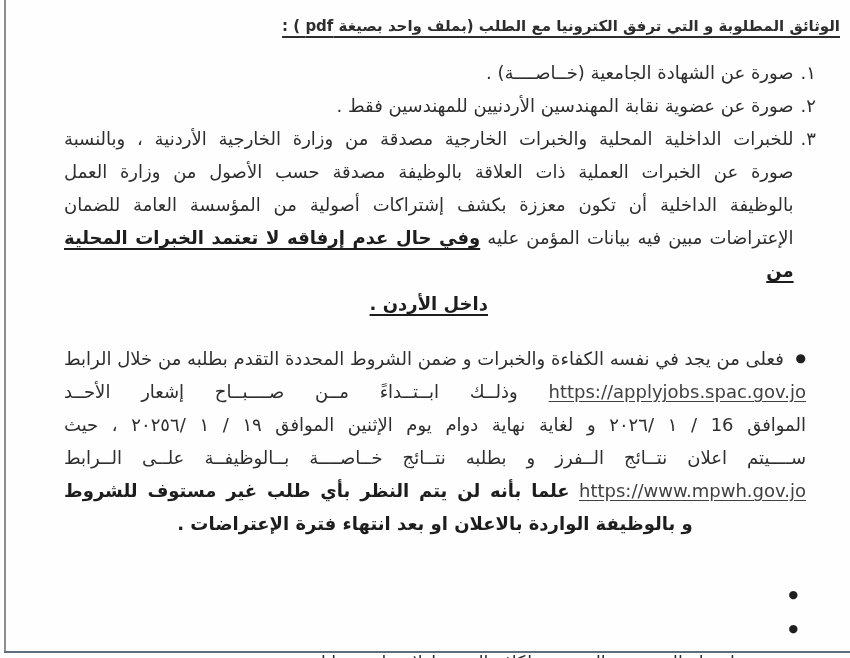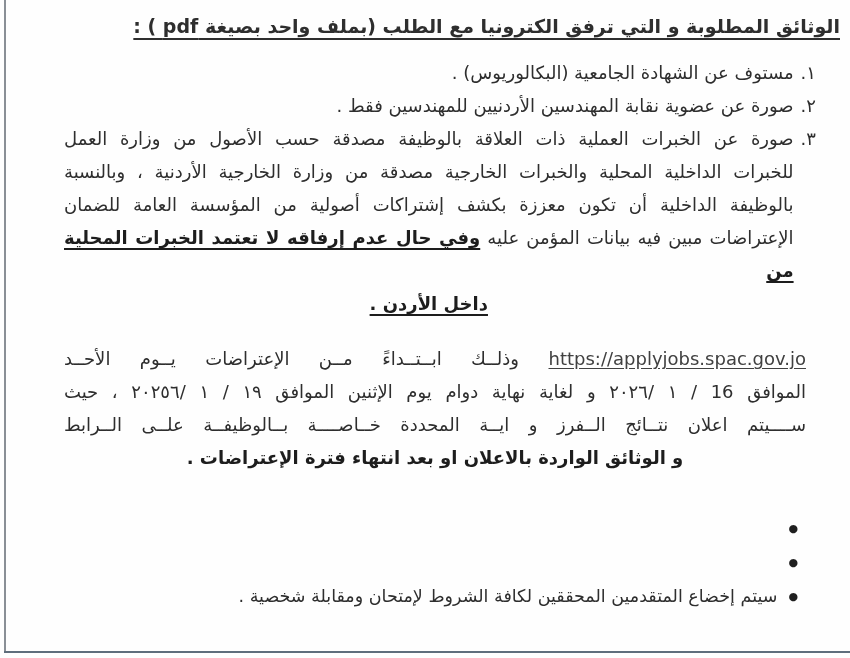--- a/index.html
+++ b/index.html
@@ -11,21 +11,21 @@
     overflow:hidden;
     direction:rtl;
     font-family:"DejaVu Sans", sans-serif;
     color:#2e2e2e;
     padding:10px 8px 0 58px;
   }
   .border-left  { position:absolute; left:4px; top:0; width:2px; height:651px; background:#8a8f96; }
   .border-bottom{ position:absolute; left:4px; right:0; bottom:5px; height:2px; background:#5f6e7c; }
 
   .doc-title {
-    font-size:19px; font-weight:700;
+    font-size:15px; font-weight:700;
     text-decoration:underline; text-decoration-thickness:1.5px; text-underline-offset:5px;
     margin:2px 2px 16px 0;
     text-align:right;
     line-height:28px;
   }
 
   .doc-list { margin:0 26px 0 6px; }
   .doc-item { display:flex; gap:7px; font-size:18px; line-height:33px; }
   .doc-item .num { flex:0 0 auto; }
   .item-lines { flex:1 1 auto; min-width:0; }
@@ -60,55 +60,63 @@
 <div class="page">
   <div class="border-left"></div>
   <div class="border-bottom"></div>
 
   <h1 class="doc-title">الوثائق المطلوبة و التي ترفق الكترونيا مع الطلب (بملف واحد بصيغة pdf ) :</h1>
 
   <div class="doc-list">
 
     <div class="doc-item">
       <span class="num">١.</span>
-      <span>مستوف عن الشهادة الجامعية (البكالوريوس) .</span>
+      <span>صورة عن الشهادة الجامعية (خــاصــــة) .</span>
     </div>
 
     <div class="doc-item">
       <span class="num">٢.</span>
       <span>صورة عن عضوية نقابة المهندسين الأردنيين للمهندسين فقط .</span>
     </div>
 
     <div class="doc-item">
       <span class="num">٣.</span>
       <div class="item-lines">
+        <div class="jl">للخبرات الداخلية المحلية والخبرات الخارجية مصدقة من وزارة الخارجية الأردنية ، وبالنسبة</div>
         <div class="jl">صورة عن الخبرات العملية ذات العلاقة بالوظيفة مصدقة حسب الأصول من وزارة العمل</div>
-        <div class="jl">للخبرات الداخلية المحلية والخبرات الخارجية مصدقة من وزارة الخارجية الأردنية ، وبالنسبة</div>
         <div class="jl">بالوظيفة الداخلية أن تكون معززة بكشف إشتراكات أصولية من المؤسسة العامة للضمان</div>
         <div class="jl">
           <span>الإعتراضات مبين فيه بيانات المؤمن عليه</span>
           <span class="highlight">وفي حال عدم إرفاقه لا تعتمد الخبرات المحلية من</span>
         </div>
         <div class="rl">
           <span class="highlight">داخل الأردن .</span>
         </div>
       </div>
     </div>
 
   </div>
 
   <div class="apply">
     <div class="jl">
+      <span class="dot">●</span>
+      <span>فعلى من يجد في نفسه الكفاءة والخبرات و ضمن الشروط المحددة التقدم بطلبه من خلال الرابط</span>
+    </div>
+    <div class="jl">
       <span class="link">https://applyjobs.spac.gov.jo</span>
-      <span>وذلــك ابــتــداءً مــن الإعتراضات يــوم الأحــد</span>
+      <span>وذلــك ابــتــداءً مــن صــــبــاح إشعار الأحــد</span>
     </div>
     <div class="jl">الموافق 16 / ١ /٢٠٢٦ و لغاية نهاية دوام يوم الإثنين الموافق  ١٩ / ١ /٢٠٢٥٦ ، حيث</div>
-    <div class="jl">ســــيتم اعلان نتــائج الــفرز و ايــة المحددة خــاصــــة بــالوظيفــة علــى الــرابط</div>
+    <div class="jl">ســــيتم اعلان نتــائج الــفرز و بطلبه نتــائج خــاصــــة بــالوظيفــة علــى الــرابط</div>
+    <div class="jl">
+      <span class="link">https://www.mpwh.gov.jo</span>
+      <span class="bold">علما بأنه لن يتم النظر بأي طلب غير مستوف للشروط</span>
+    </div>
     <div class="rl">
-      <span class="bold">و الوثائق الواردة بالاعلان او بعد انتهاء فترة الإعتراضات .</span>
+      <span class="bold">و بالوظيفة الواردة بالاعلان او بعد انتهاء فترة الإعتراضات .</span>
     </div>
   </div>
 
   <ul class="notes">
     <li class="note">
       <span class="dot">●</span>
     </li>
     <li class="note">
       <span class="dot">●</span>
     </li>

